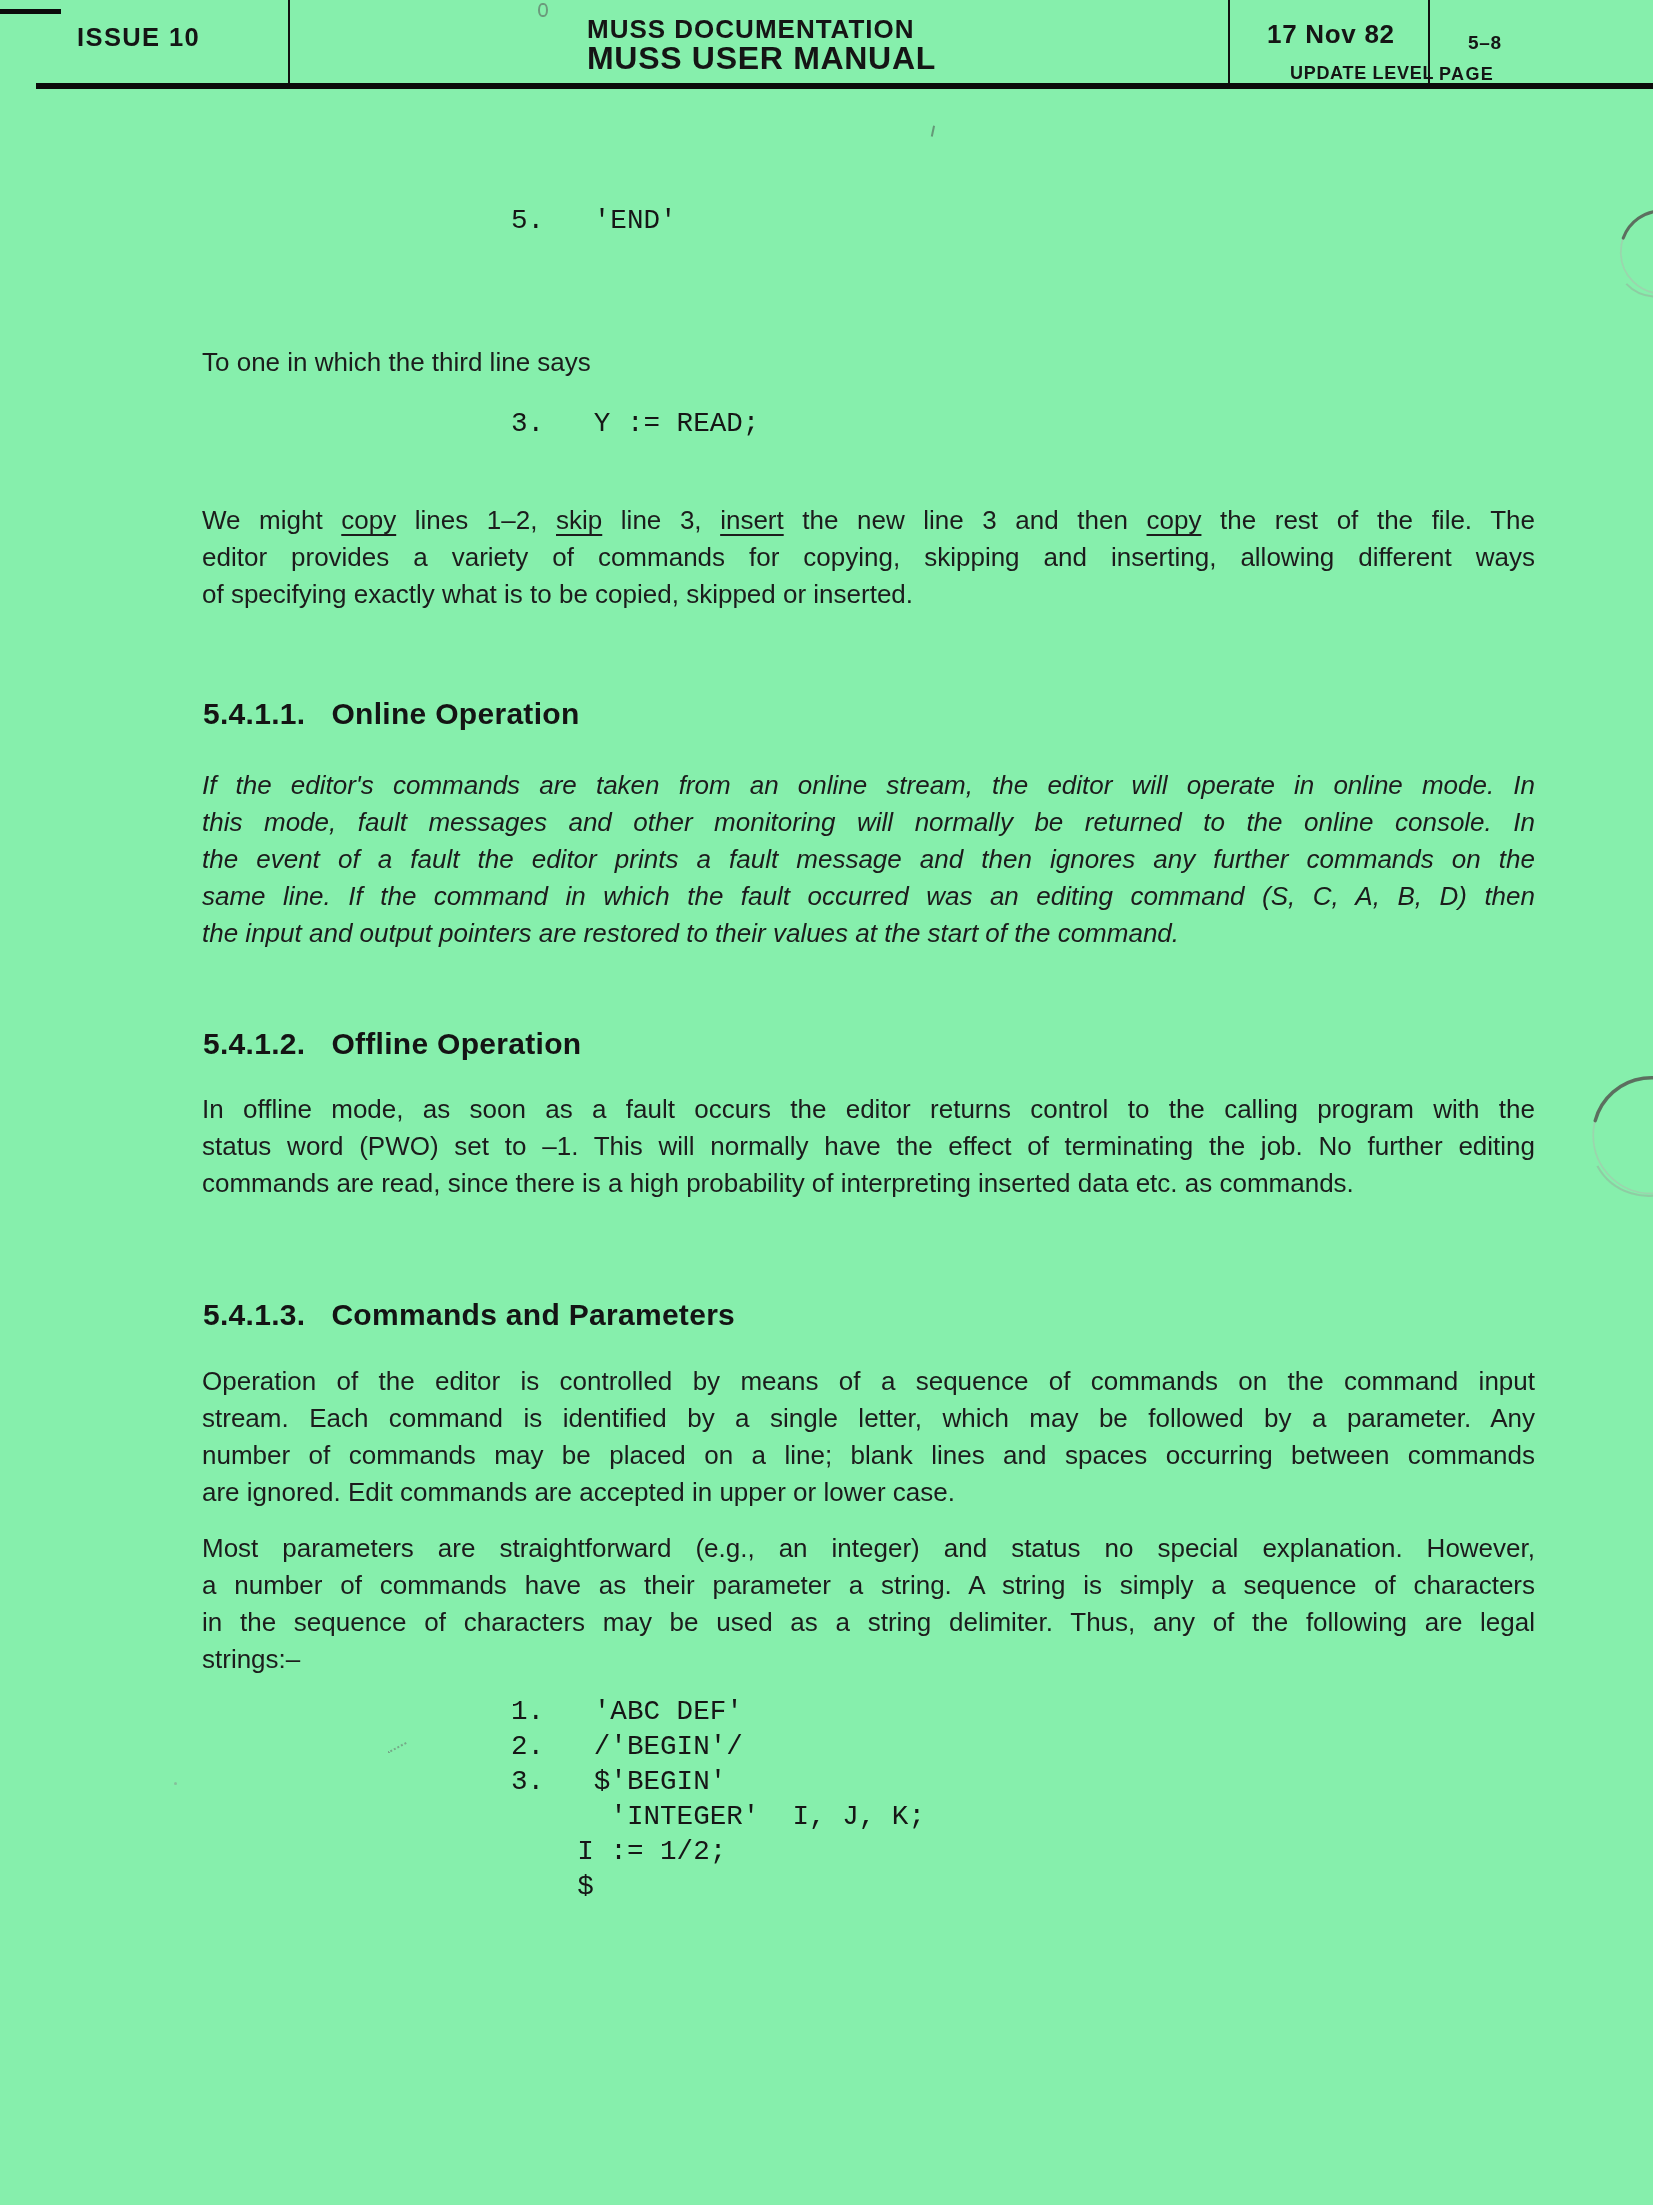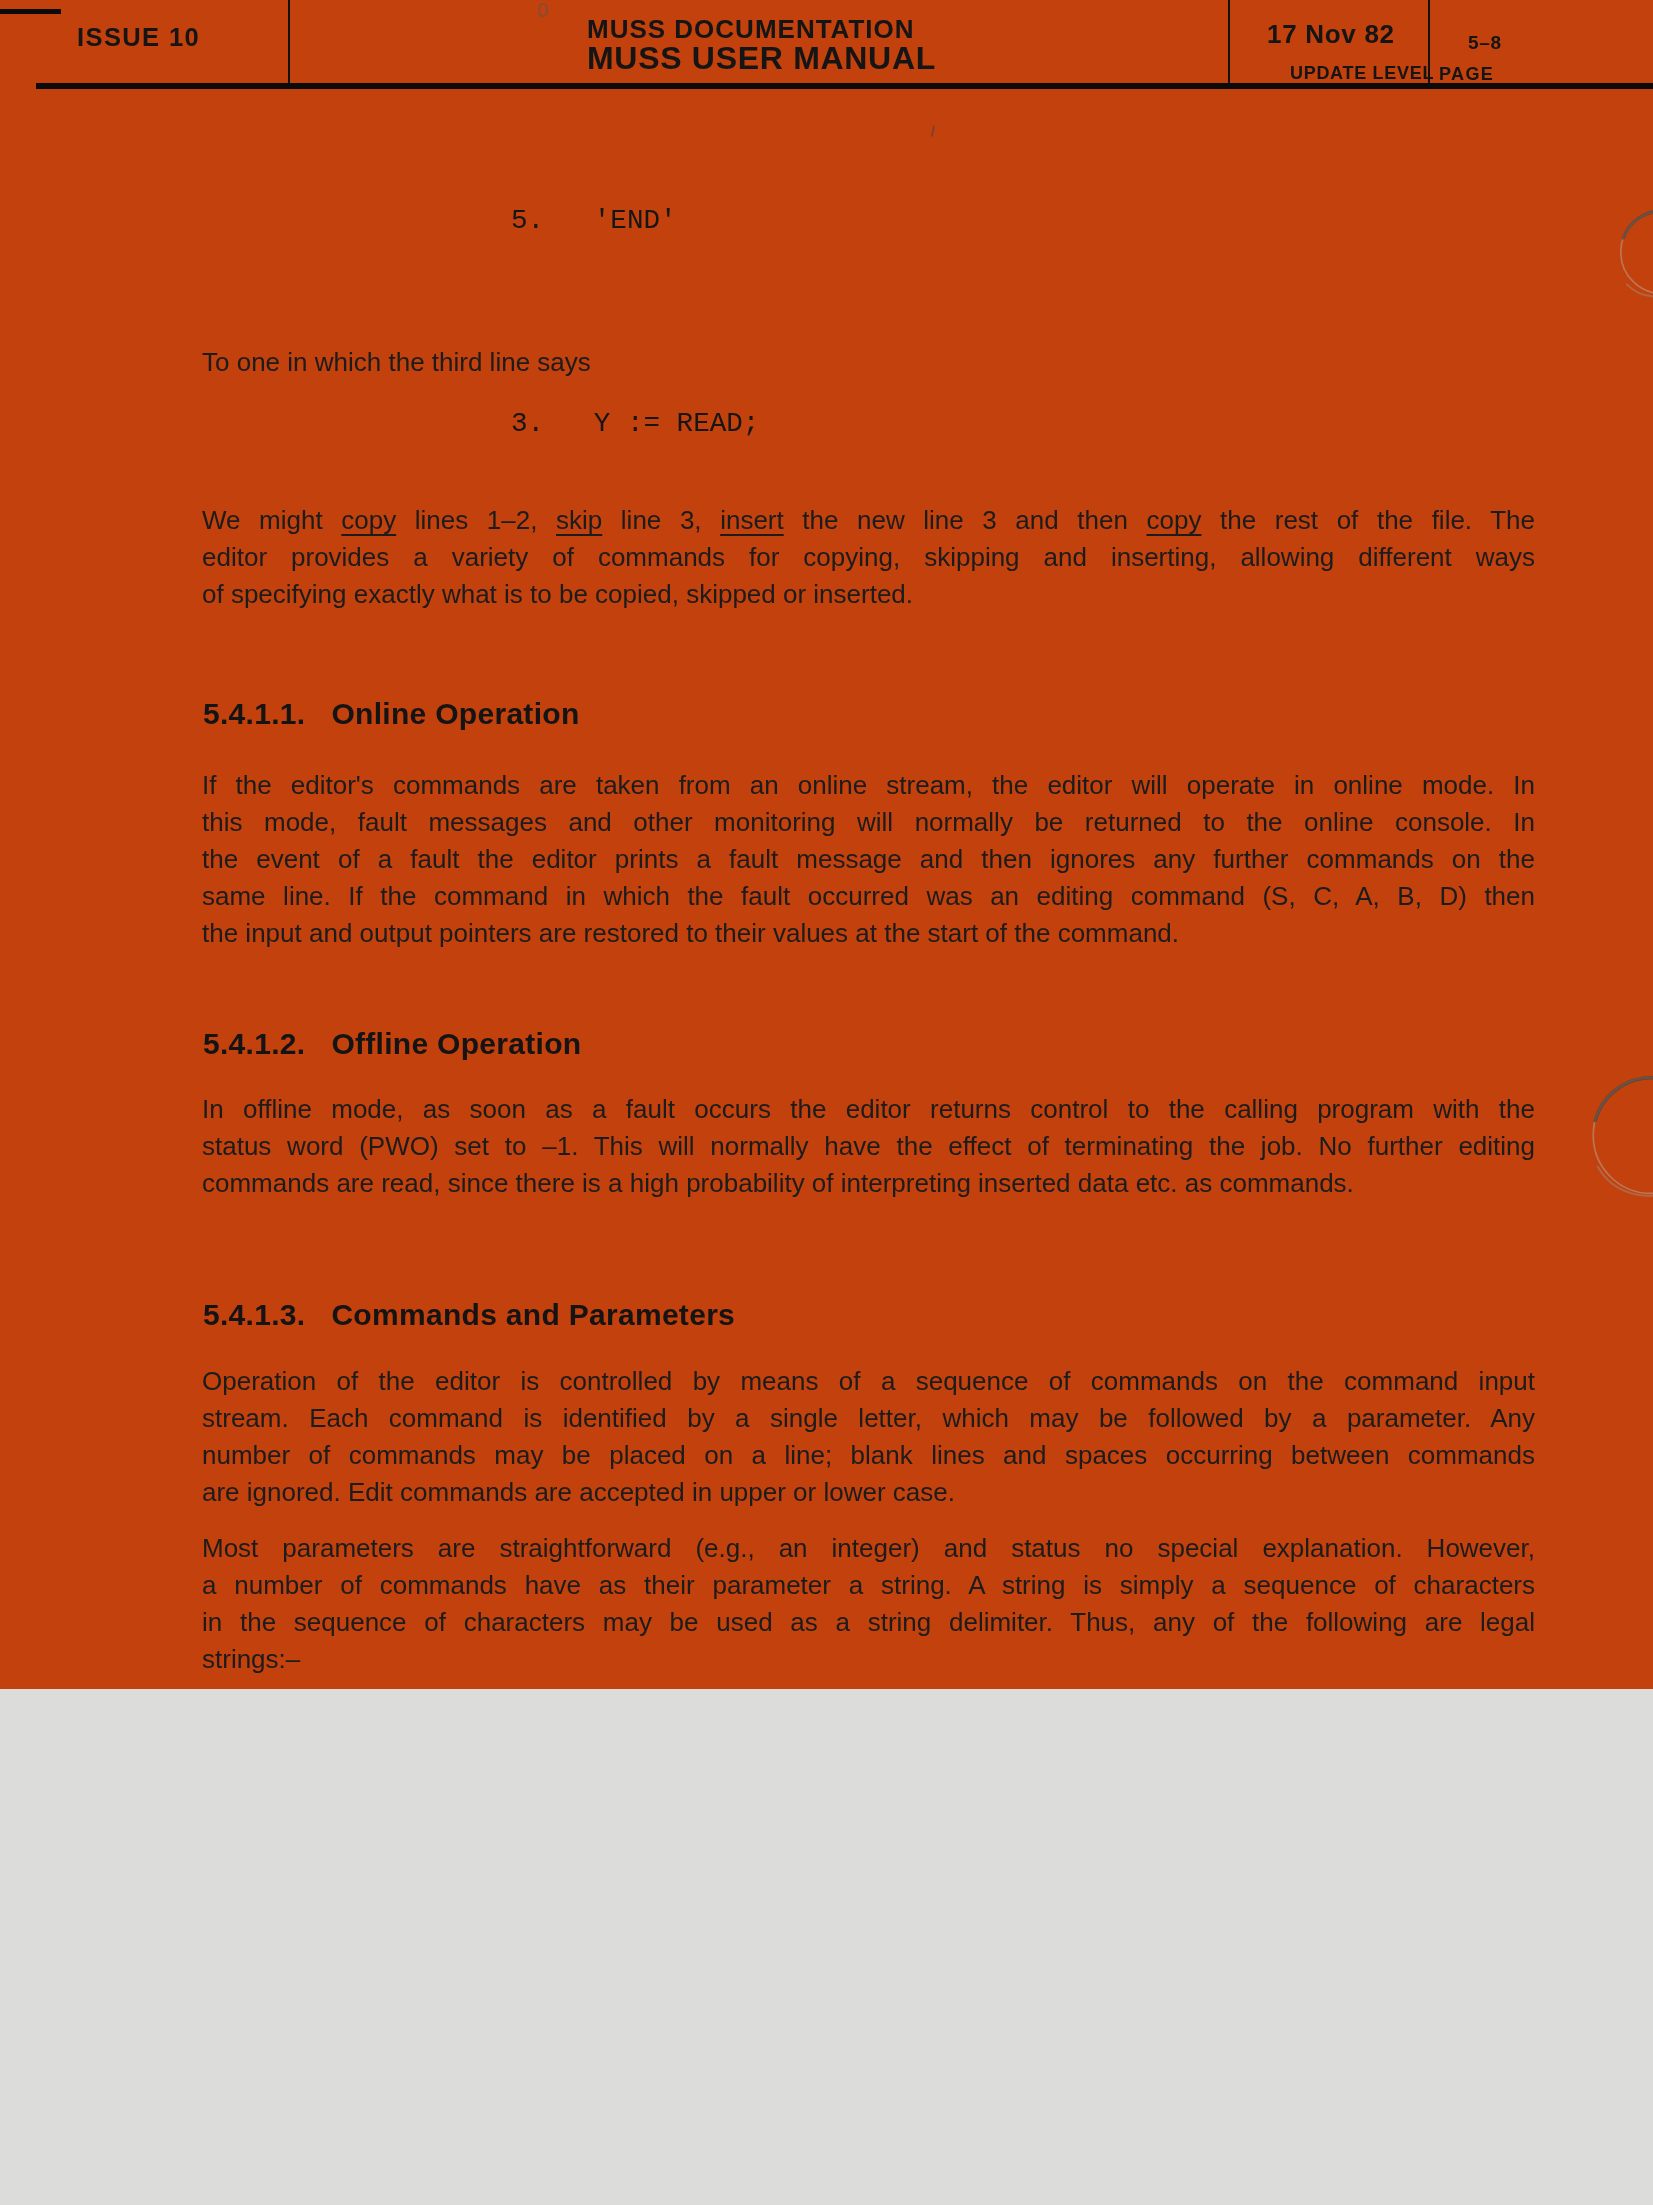--- a/index.html
+++ b/index.html
@@ -1,18 +1,18 @@
 <!DOCTYPE html>
 <html style="font-size:11px"><head>
 <meta charset="utf-8">
 <style>
   html,body{margin:0;padding:0;background:#dcdcda;}
   .page{
-    position:relative;width:1654px;height:1689px;margin:0 auto;
-    background:#c2410c;overflow:hidden;
+    position:relative;width:1654px;height:2205px;margin:0 auto;
+    background:#86efac;overflow:hidden;
     font-family:"Liberation Sans",sans-serif;color:#1a1a1a;
   }
   
   .vline{position:absolute;top:0;width:2.1px;height:88px;background:#111;}
   .v1{left:288px;} .v2{left:1228px;} .v3{left:1428px;}
   .header-rule{position:absolute;left:36px;top:83px;width:1618px;height:5.5px;background:#0b0b0b;}
   .topleft-mark{position:absolute;left:0;top:9px;width:61px;height:4.8px;background:#0b0b0b;}
   .hdr{position:absolute;font-weight:bold;color:#151515;white-space:pre;}
   .issue{left:77px;top:23.4px;font-size:25.5px;letter-spacing:1.4px;}
   .title1{left:587px;top:13.8px;font-size:26px;letter-spacing:1px;}
@@ -68,21 +68,21 @@
 
   <div class="code" style="left:511px;top:408px;">3.   Y := READ;</div>
 
   <div class="para" style="left:202px;top:505px;">
       <div class="line">We might <u>copy</u> lines 1–2, <u>skip</u> line 3, <u>insert</u> the new line 3 and then <u>copy</u> the rest of the file.  The</div>
       <div class="line">editor provides a variety of commands for copying, skipping and inserting, allowing different ways</div>
       <div class="line">of specifying exactly what is to be copied, skipped or inserted.</div>
     </div>
 
   <div class="heading" style="left:203px;top:697px;">5.4.1.1.   Online Operation</div>
-  <div class="para" style="left:202px;top:770px;">
+  <div class="para" style="left:202px;top:770px;font-style:italic;">
       <div class="line">If the editor's commands are taken from an online stream, the editor will operate in online mode.  In</div>
       <div class="line">this mode, fault messages and other monitoring will normally be returned to the online console.  In</div>
       <div class="line">the event of a fault the editor prints a fault message and then ignores any further commands on the</div>
       <div class="line">same line.  If the command in which the fault occurred was an editing command (S, C, A, B, D) then</div>
       <div class="line">the input and output pointers are restored to their values at the start of the command.</div>
     </div>
 
   <div class="heading" style="left:203px;top:1027px;">5.4.1.2.   Offline Operation</div>
   <div class="para" style="left:202px;top:1094px;">
       <div class="line">In offline mode, as soon as a fault occurs the editor returns control to the calling program with the</div>

